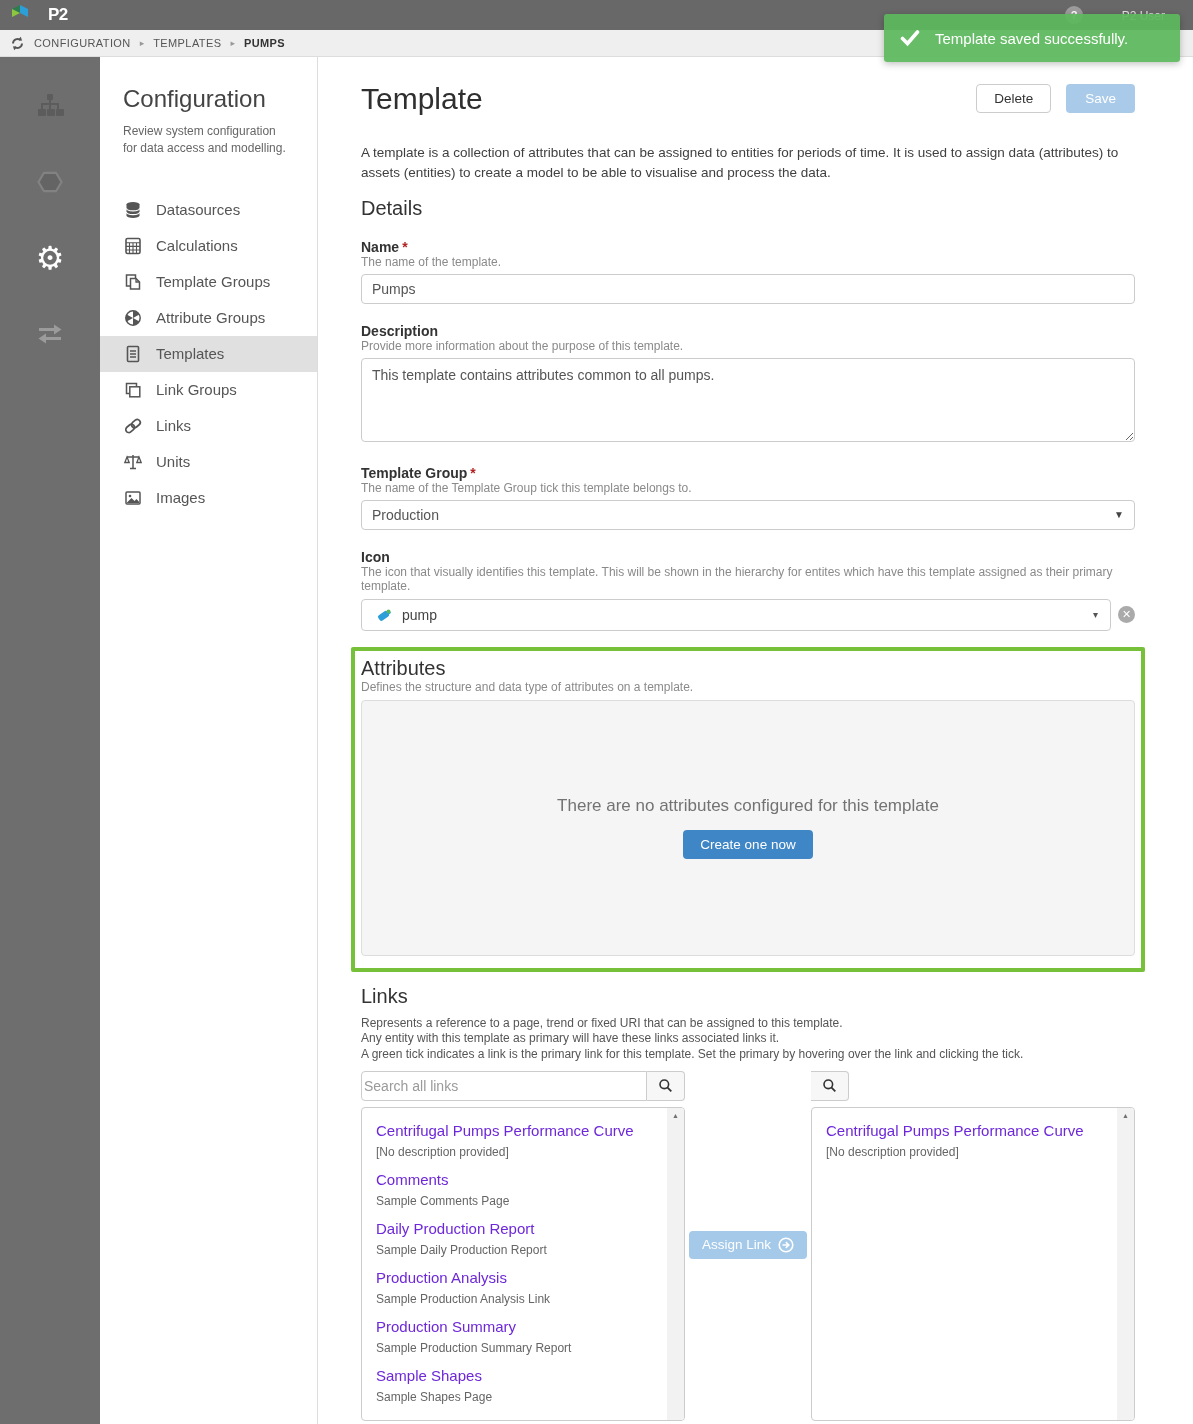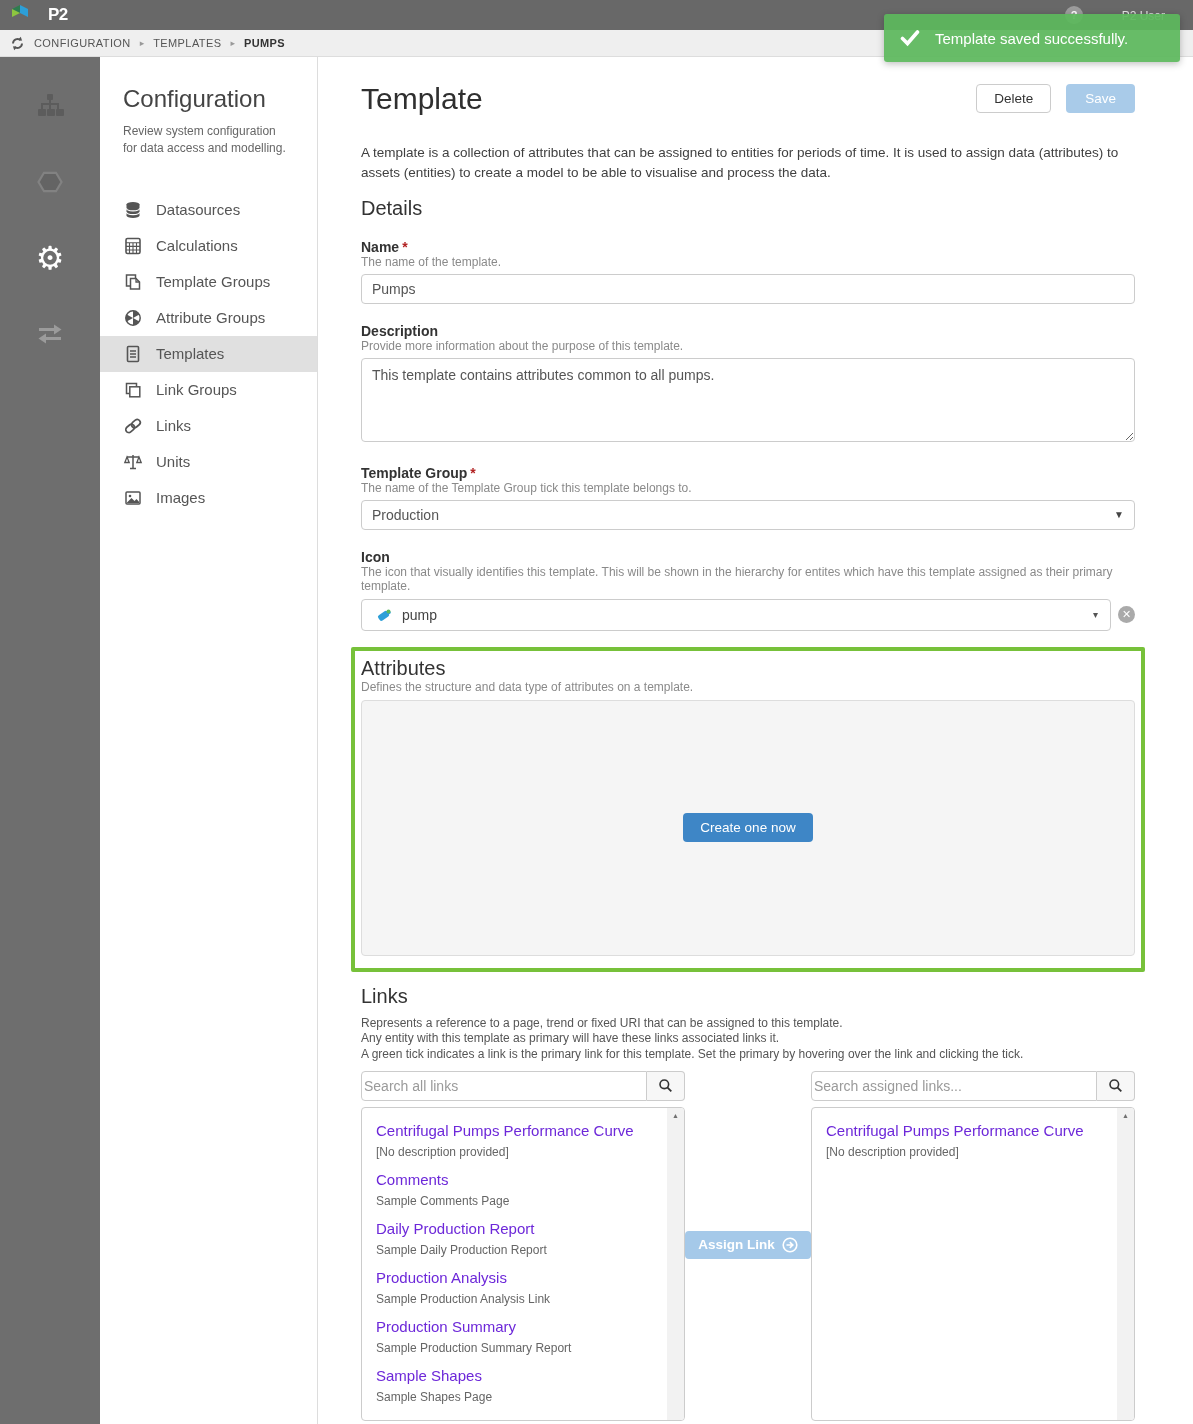--- a/index.html
+++ b/index.html
@@ -92,21 +92,21 @@
     display:flex; align-items:center; justify-content:center; cursor:pointer; }
   .listbox { margin-top:6px; height:314px; border:1px solid #ccc; border-radius:4px; position:relative; overflow:hidden; background:#fff; }
   .list-inner { position:absolute; left:0; top:0; right:17px; bottom:0; overflow:hidden; padding:2px 0 0 14px; }
   .link-item { padding-top:12px; cursor:pointer; }
   .li-title { font-size:15px; color:#6d28d9; }
   .li-desc { margin-top:6px; font-size:12px; color:#666; }
   .sbar { position:absolute; right:0; top:0; bottom:0; width:17px; background:#f2f2f2; cursor:pointer; }
   .sbar .up, .sbar .dn { position:absolute; left:0; width:17px; height:16px; text-align:center; font-size:7px; color:#707070; line-height:16px; }
   .sbar .up { top:0; }
   .btn-assign { align-self:flex-start; margin-top:160px; background:#a5c9e9; border:none; border-radius:4px;
-    padding:6px 13px; font-size:13.5px; font-weight:bold; color:#fff; cursor:pointer; display:flex; align-items:center; gap:7px; }
+    padding:6px 13px; font-size:13.5px; font-weight:normal; color:#fff; cursor:pointer; display:flex; align-items:center; gap:7px; }
 </style>
 </head>
 <body>
 
 <div id="app">
 
   <div class="topbar">
     <div class="logo">
       <svg width="22" height="24" viewBox="0 0 22 24">
         <polygon points="3,6 11,2 11,10" fill="#2e7d4f"></polygon>
@@ -309,20 +309,21 @@
         <span class="caret">▾</span>
       </div>
       <div class="clear-x">✕</div>
     </div>
 
     
     <div class="attr-box">
       <div class="sec-h">Attributes</div>
       <div class="fld-help">Defines the structure and data type of attributes on a template.</div>
       <div class="attr-panel">
+        <div class="attr-empty">There are no attributes configured for this template</div>
         <button class="btn-create">Create one now</button>
       </div>
     </div>
 
     
     <div class="sec-h">Links</div>
     <div class="links-help">
       <div>Represents a reference to a page, trend or fixed URI that can be assigned to this template.</div>
       <div>Any entity with this template as primary will have these links associated links it.</div>
       <div>A green tick indicates a link is the primary link for this template. Set the primary by hovering over the link and clicking the tick.</div>
@@ -379,21 +380,20 @@
           <span>Assign Link</span>
           <svg width="16" height="16" viewBox="0 0 16 16">
             <circle cx="8" cy="8" r="6.8" fill="none" stroke="#fff" stroke-width="1.6"></circle>
             <path d="M4.5 8 H10 M7.8 5.2 L10.8 8 L7.8 10.8" fill="none" stroke="#fff" stroke-width="1.6"></path>
           </svg>
         </button>
       </div>
 
       <div class="lcol">
         <div class="search-row">
-          <input class="search-input" type="text" placeholder="Search assigned links..." style="">
           <div class="search-btn">
             <svg width="15" height="15" viewBox="0 0 15 15">
               <circle cx="6.3" cy="6.3" r="4.3" fill="none" stroke="#333" stroke-width="1.6"></circle>
               <path d="M9.6 9.6 L13.3 13.3" stroke="#333" stroke-width="1.8"></path>
             </svg>
           </div>
         </div>
         <div class="listbox">
           <div class="list-inner">
             <div class="link-item">

